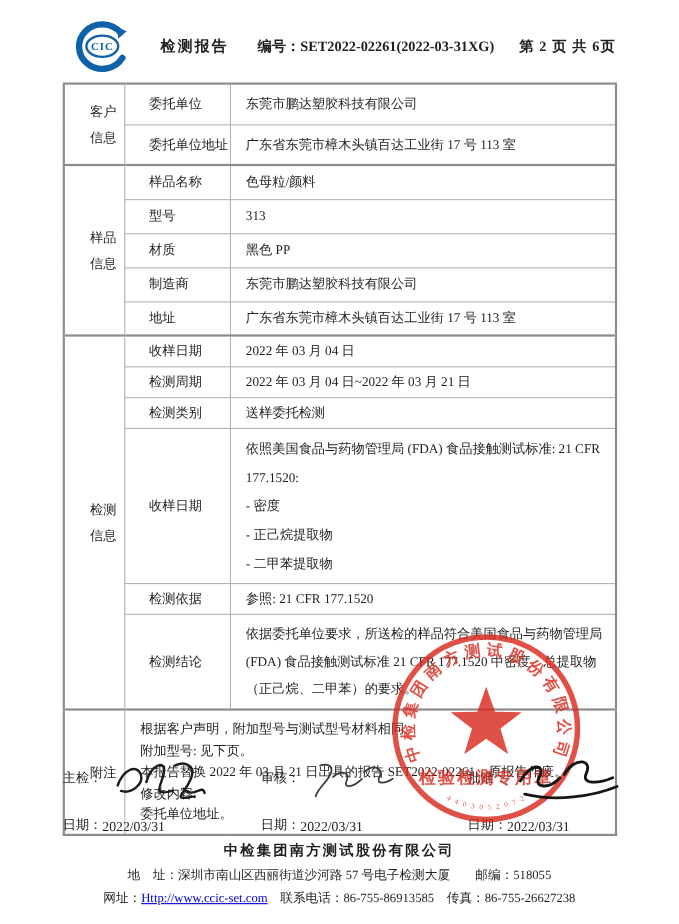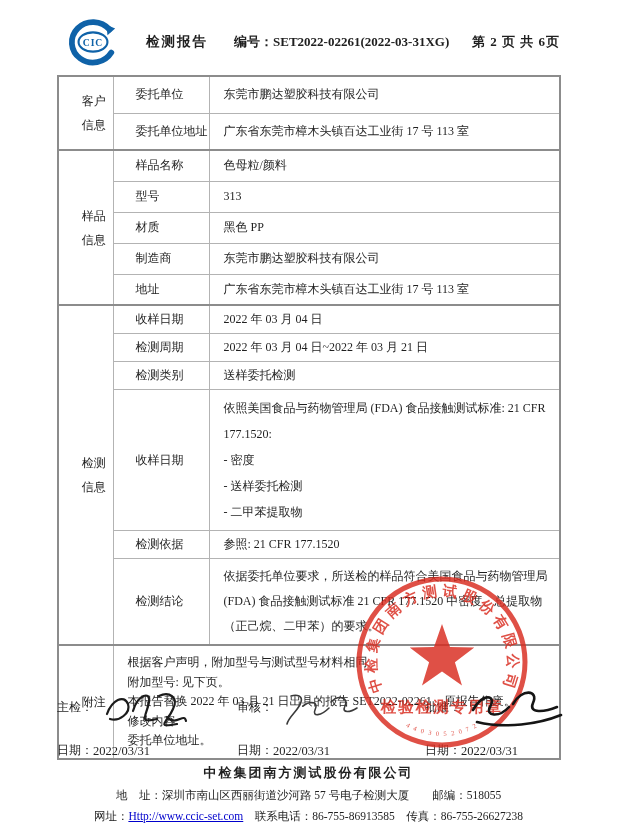--- a/index.html
+++ b/index.html
@@ -121,21 +121,21 @@
     </tr>
     <tr class="h27">
       <td class="f">检测类别</td>
       <td class="v">送样委托检测</td>
     </tr>
     <tr>
       <td class="f">收样日期</td>
       <td class="v multiline">
         <div>依照美国食品与药物管理局 (FDA) 食品接触测试标准: 21 CFR 177.1520:</div>
         <div>- 密度</div>
-        <div>- 送样委托检测</div>
+        <div>- 正己烷提取物</div>
         <div>- 二甲苯提取物</div>
       </td>
     </tr>
     <tr class="h27">
       <td class="f">检测依据</td>
       <td class="v">参照: 21 CFR 177.1520</td>
     </tr>
     <tr>
       <td class="f">检测结论</td>
       <td class="v concl">依据委托单位要求，所送检的样品符合美国食品与药物管理局 (FDA) 食品接触测试标准 21 CFR 177.1520 中密度、总提取物（正己烷、二甲苯）的要求。</td>

